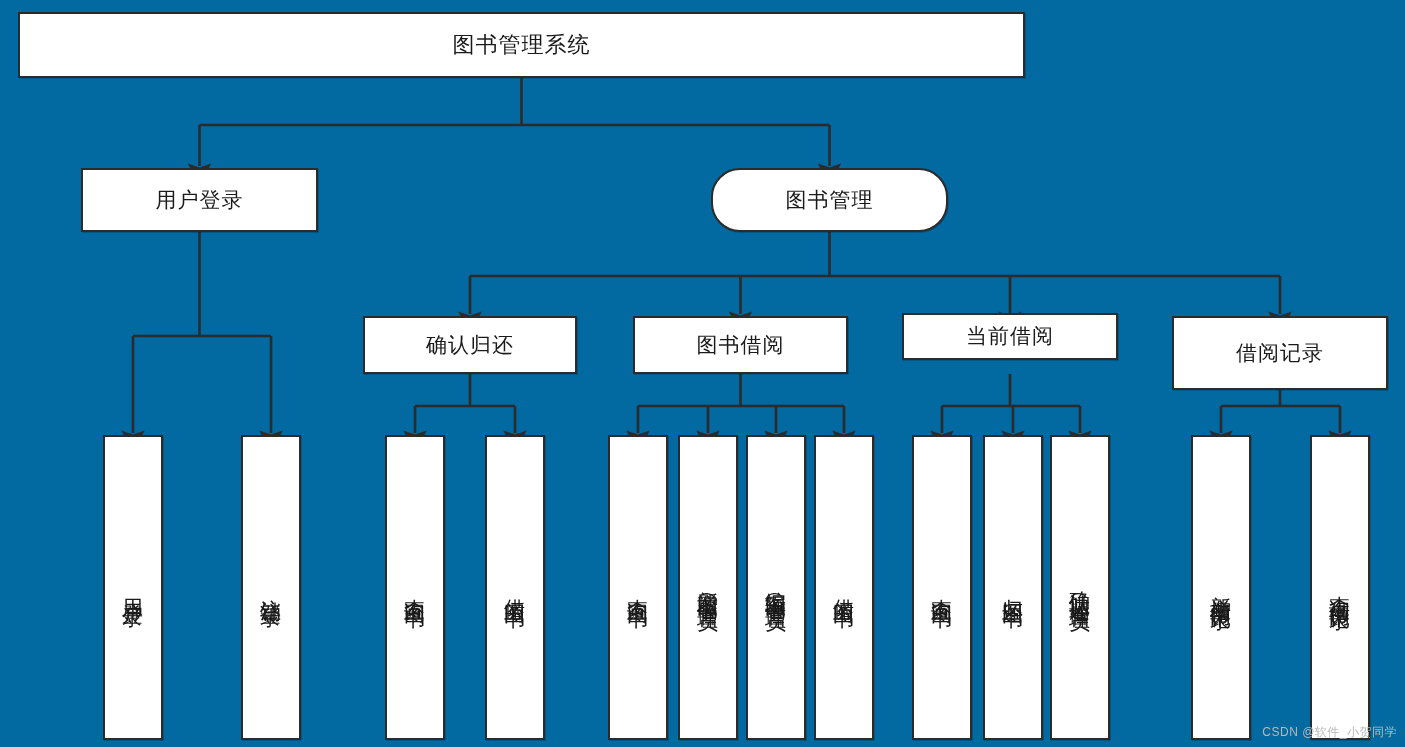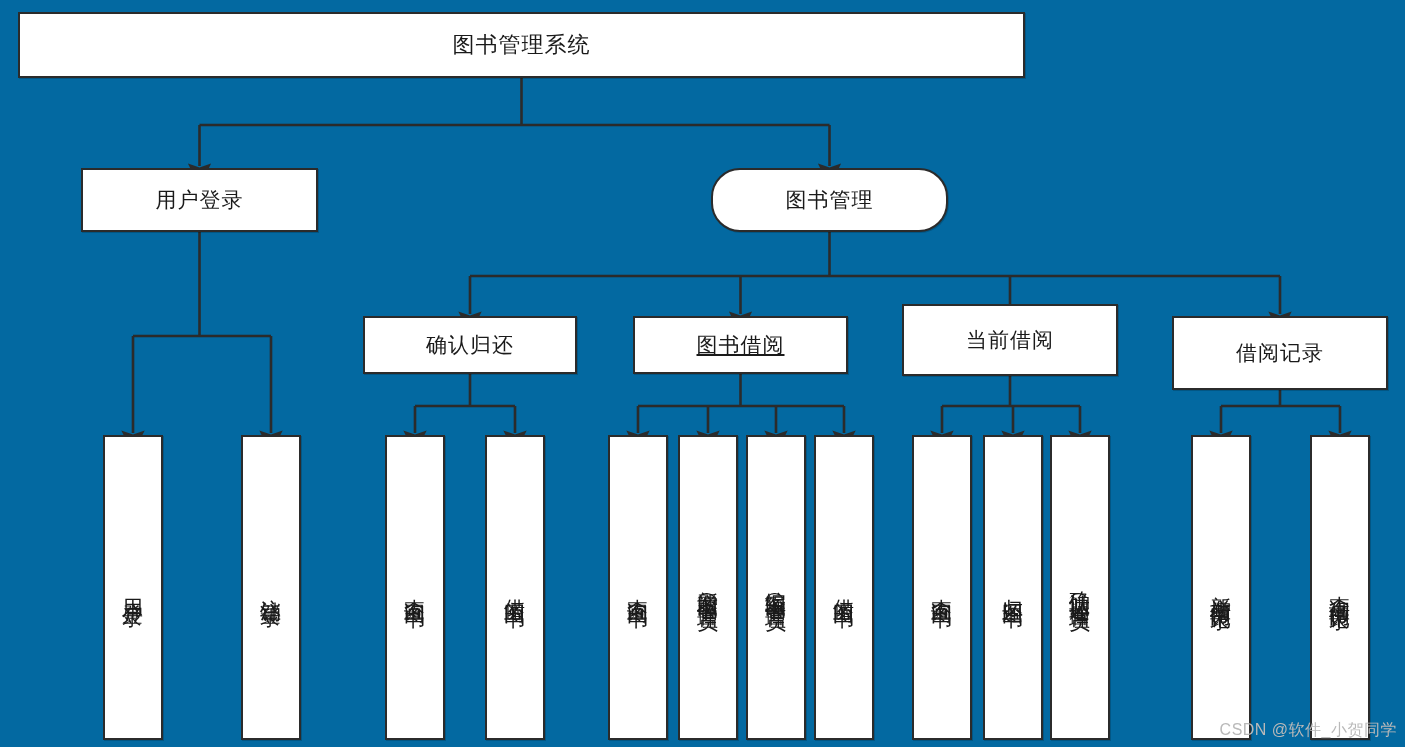--- a/index.html
+++ b/index.html
@@ -49,21 +49,21 @@
     letter-spacing: 3px;
     line-height: 1.0;
     white-space: normal;
     max-height: 100%;
   }
   .node.root .label { font-size: 22px; }
   #watermark {
     position: absolute;
     right: 8px;
     bottom: 6px;
-    font-size: 16px;
+    font-size: 12px;
     color: #b9b9b9;
     letter-spacing: 0.5px;
     white-space: nowrap;
   }
 </style>
 </head>
 <body>
 
 <div id="canvas">
 
@@ -116,24 +116,24 @@
       </div>
       <div class="node" style="left: 81px; top: 168px; width: 237px; height: 64px;">
         <span class="label">用户登录</span>
       </div>
       <div class="node" style="left: 711px; top: 168px; width: 237px; height: 64px; border-radius: 29px;">
         <span class="label">图书管理</span>
       </div>
       <div class="node" style="left: 363px; top: 316px; width: 214px; height: 58px;">
         <span class="label">确认归还</span>
       </div>
-      <div class="node" style="left: 633px; top: 316px; width: 215px; height: 58px; text-decoration: underline;">
+      <div class="node" style="left: 633px; top: 316px; width: 215px; height: 58px;">
         <span class="label">图书借阅</span>
       </div>
-      <div class="node" style="left: 902px; top: 304px; width: 216px; height: 72px;">
+      <div class="node" style="left: 902px; top: 313px; width: 216px; height: 47px;">
         <span class="label">当前借阅</span>
       </div>
       <div class="node" style="left: 1172px; top: 316px; width: 216px; height: 74px;">
         <span class="label">借阅记录</span>
       </div>
       <div class="node leaf" style="left: 103px; top: 435px; width: 60px; height: 305px;">
         <span class="label">用户登录</span>
       </div>
       <div class="node leaf" style="left: 241px; top: 435px; width: 60px; height: 305px;">
         <span class="label">注销登录</span>

